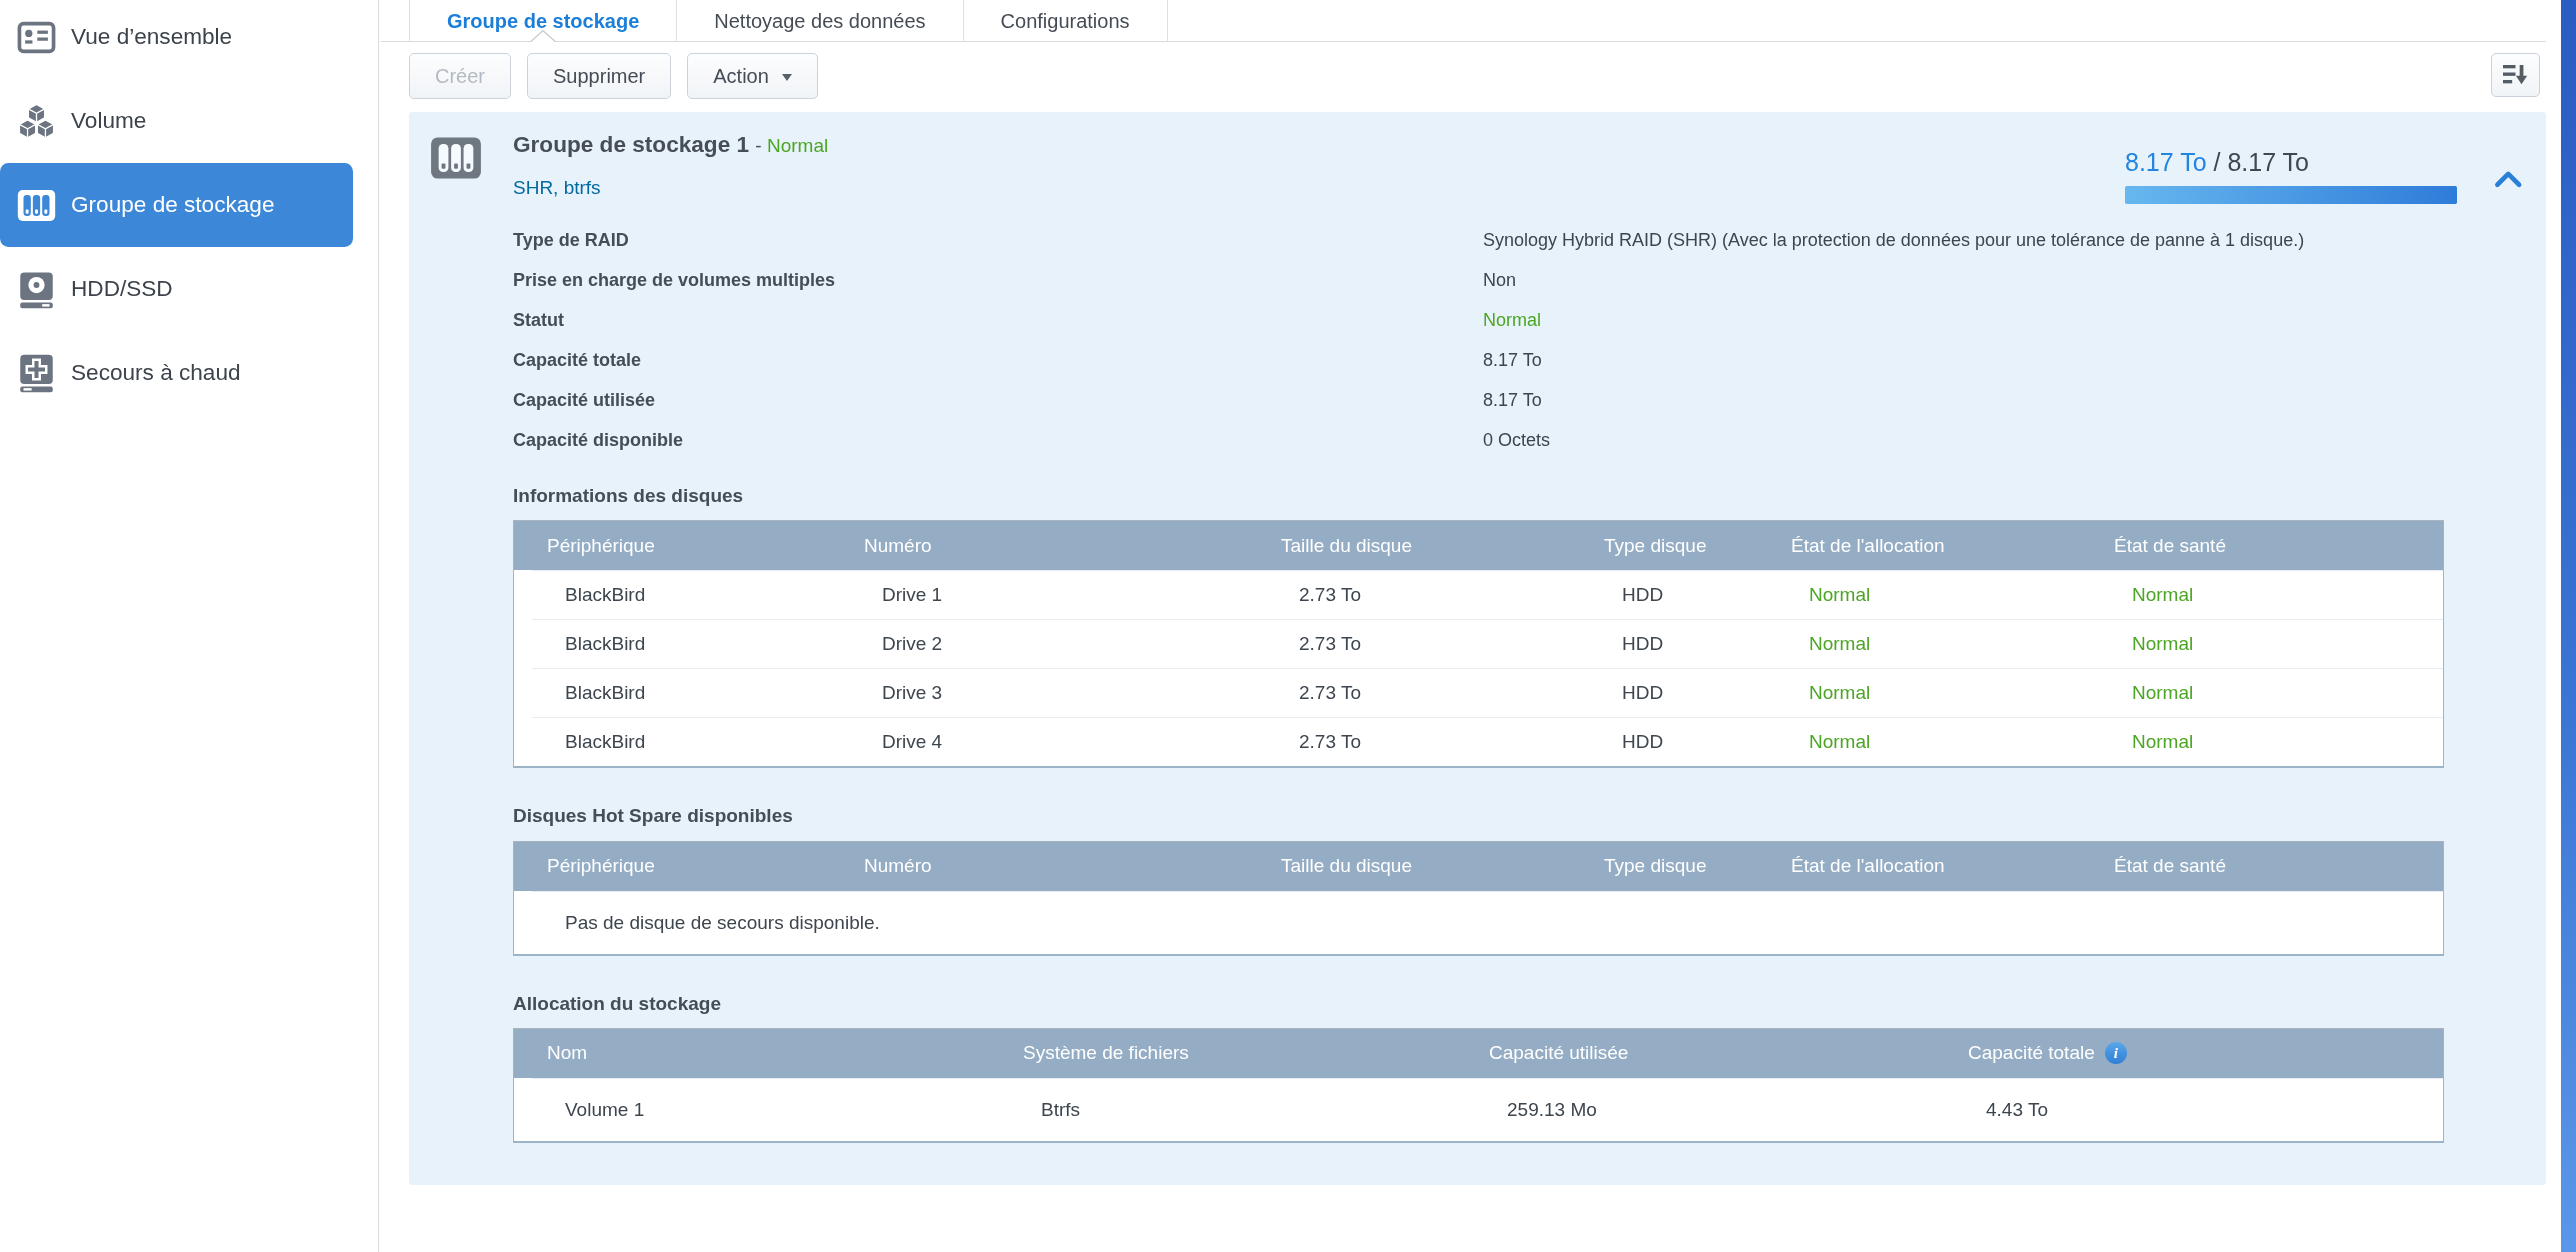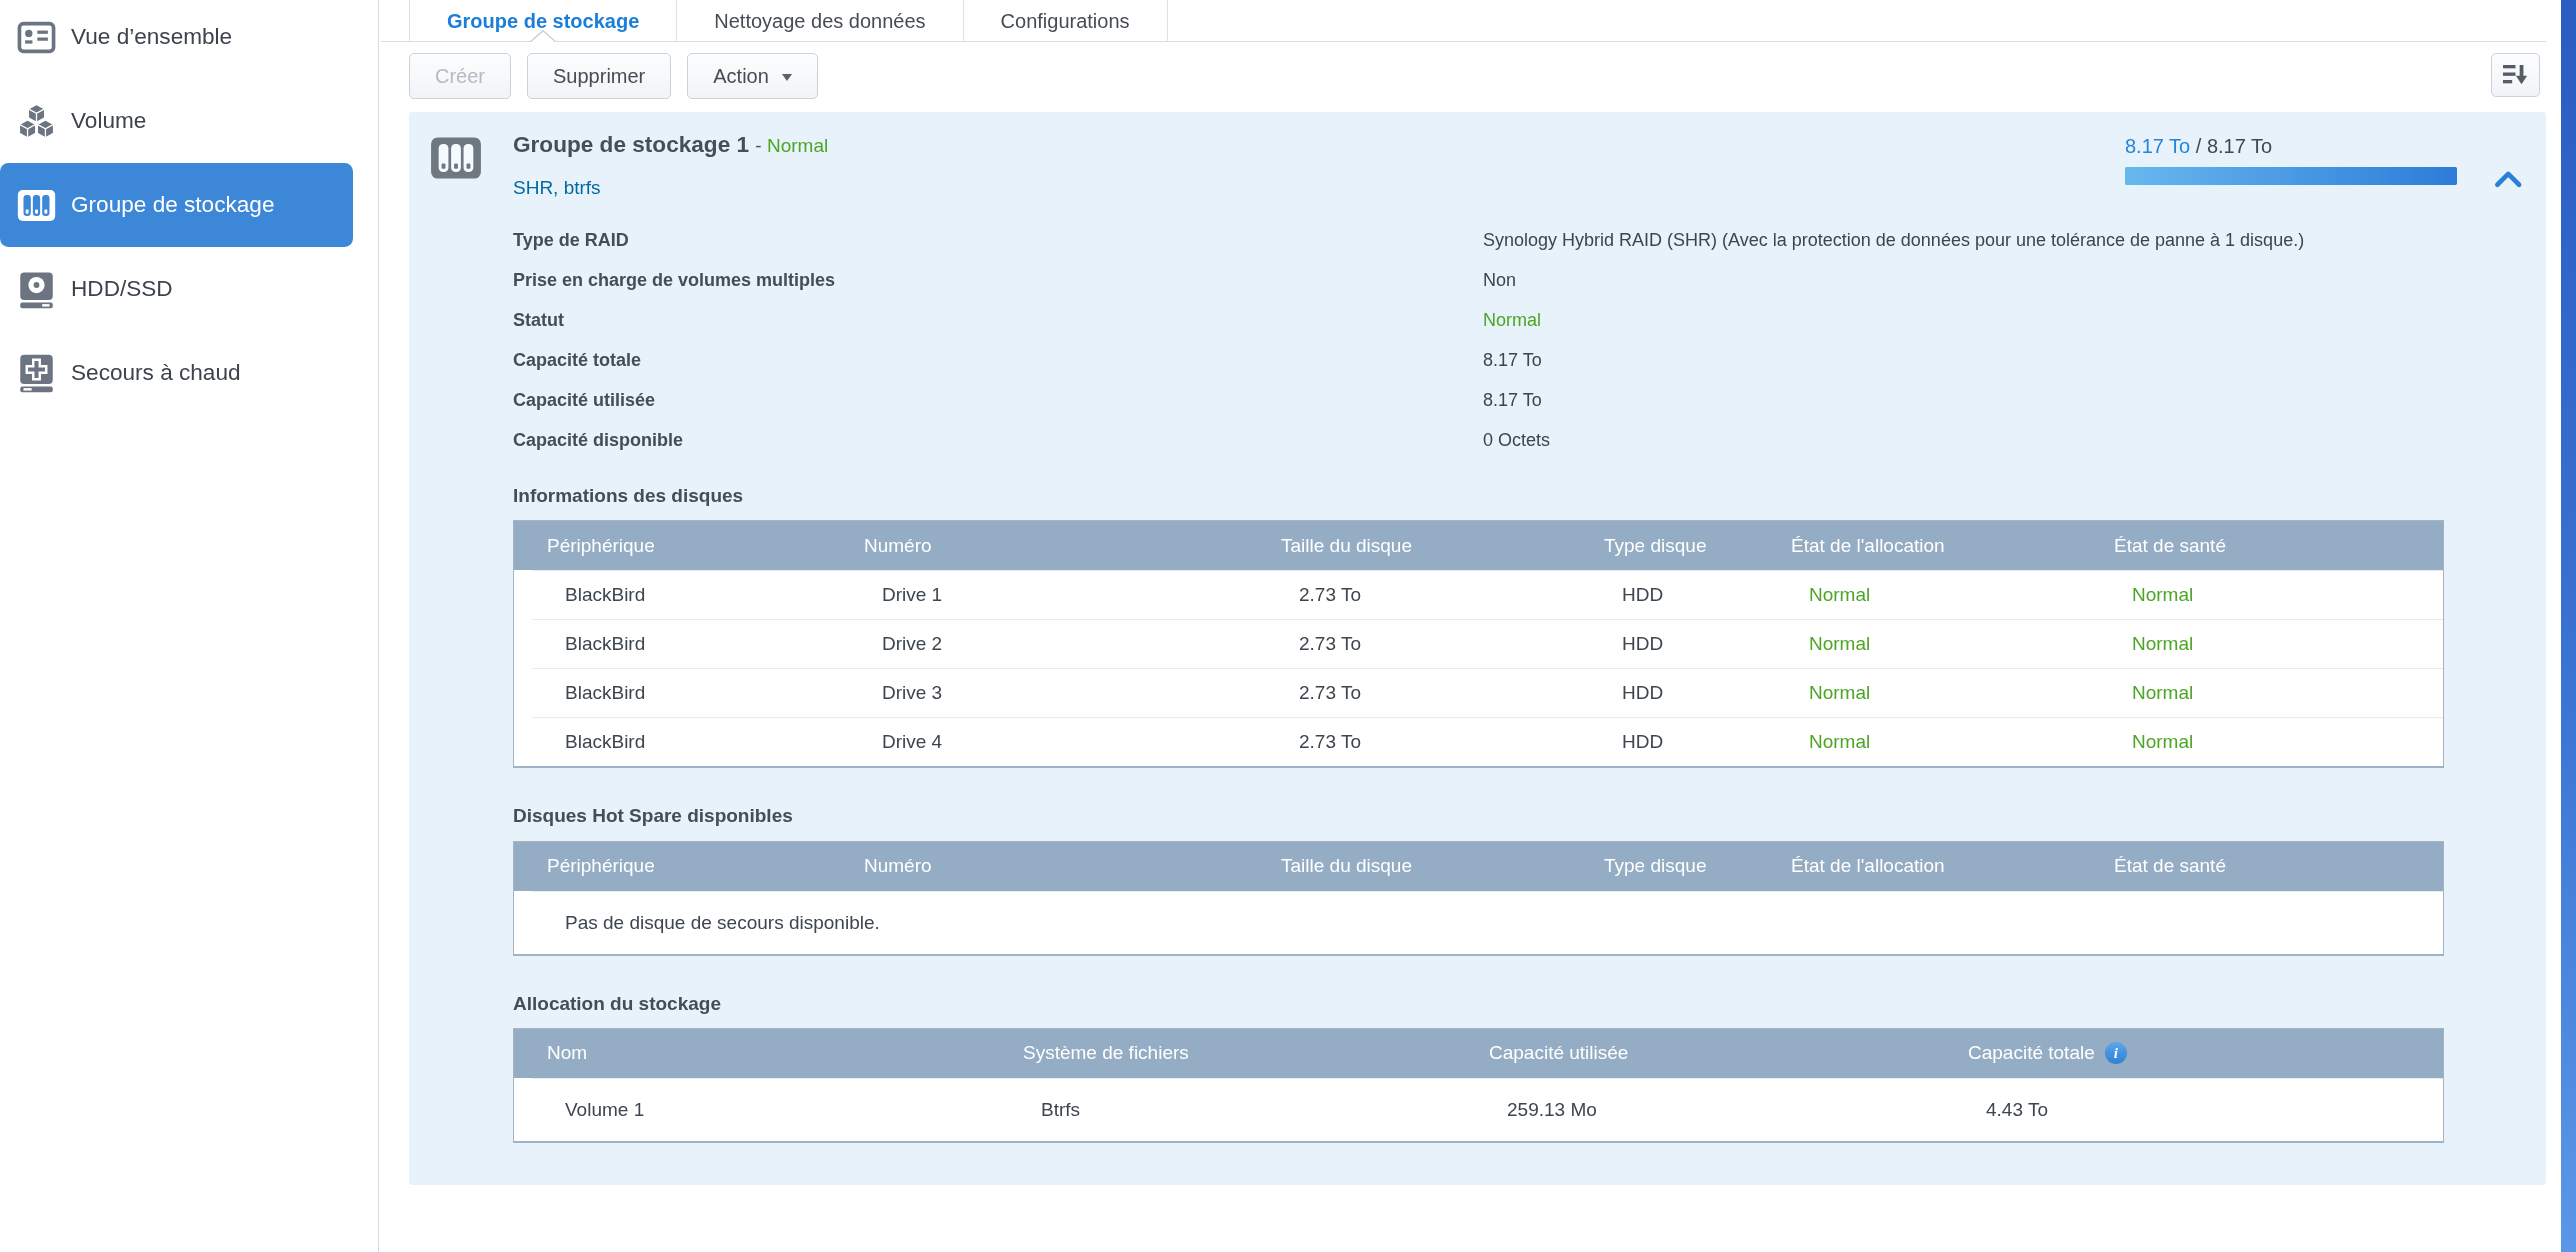--- a/index.html
+++ b/index.html
@@ -52,21 +52,21 @@
   .pool-header { position:relative; display:flex; padding-left:20px; min-height:84px; }
   .pool-icon { width:54px; height:52px; color:#6f7780; --slot-bg:#f4fafe; margin-right:30px; margin-top:1.7px; flex:0 0 auto; }
   .pool-icon svg { width:54px; height:52px; display:block; }
   .pool-titles { padding-top:1.7px; }
   .pool-title-line { font-size:22.6px; }
   .pool-name { font-weight:bold; color:#474e57; }
   .pool-status-sep { color:#474e57; font-size:19px; }
   .pool-status { color:#4ca524; font-size:19px; }
   .pool-subtitle { font-size:19px; color:#0369a1; margin-top:19px; }
 
-  .usage { position:absolute; right:86px; top:4px; width:335px; font-size:20px; }
+  .usage { position:absolute; right:86px; top:17px; width:335px; font-size:25px; }
   .usage-used { color:#2285e0; }
   .usage-total { color:#3f4750; }
   .usage-track { margin-top:9.2px; height:17.6px; width:332px; background:#c9d8e5; border-radius:1.7px; overflow:hidden; }
   .usage-fill { height:100%; background:linear-gradient(90deg,#67b7ef,#2e7cd9); }
   .collapse-btn { position:absolute; right:23.4px; top:37px; width:28.5px; height:22px; cursor:pointer; }
 
   
   .details { margin:5px 102px 0 104px; font-size:18px; color:#3d454e; }
   .drow { display:flex; }
   .dlabel { width:970px; font-weight:bold; color:#454d57; line-height:40px; flex:0 0 auto; }

